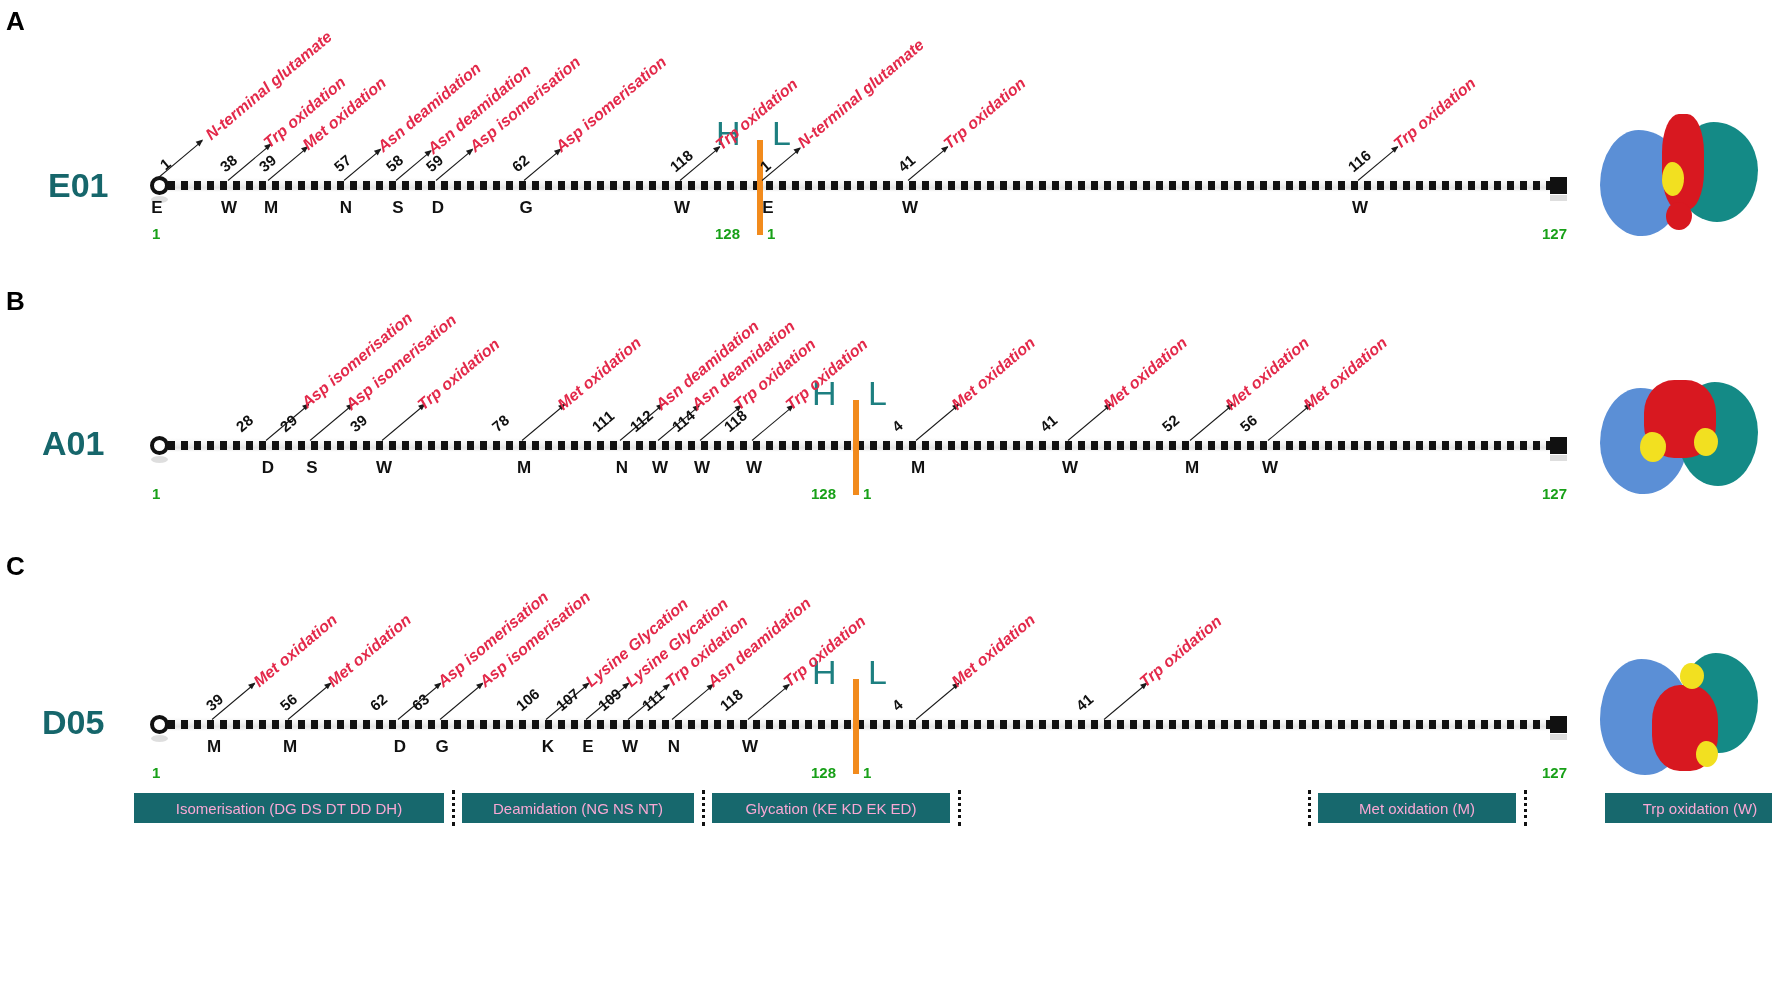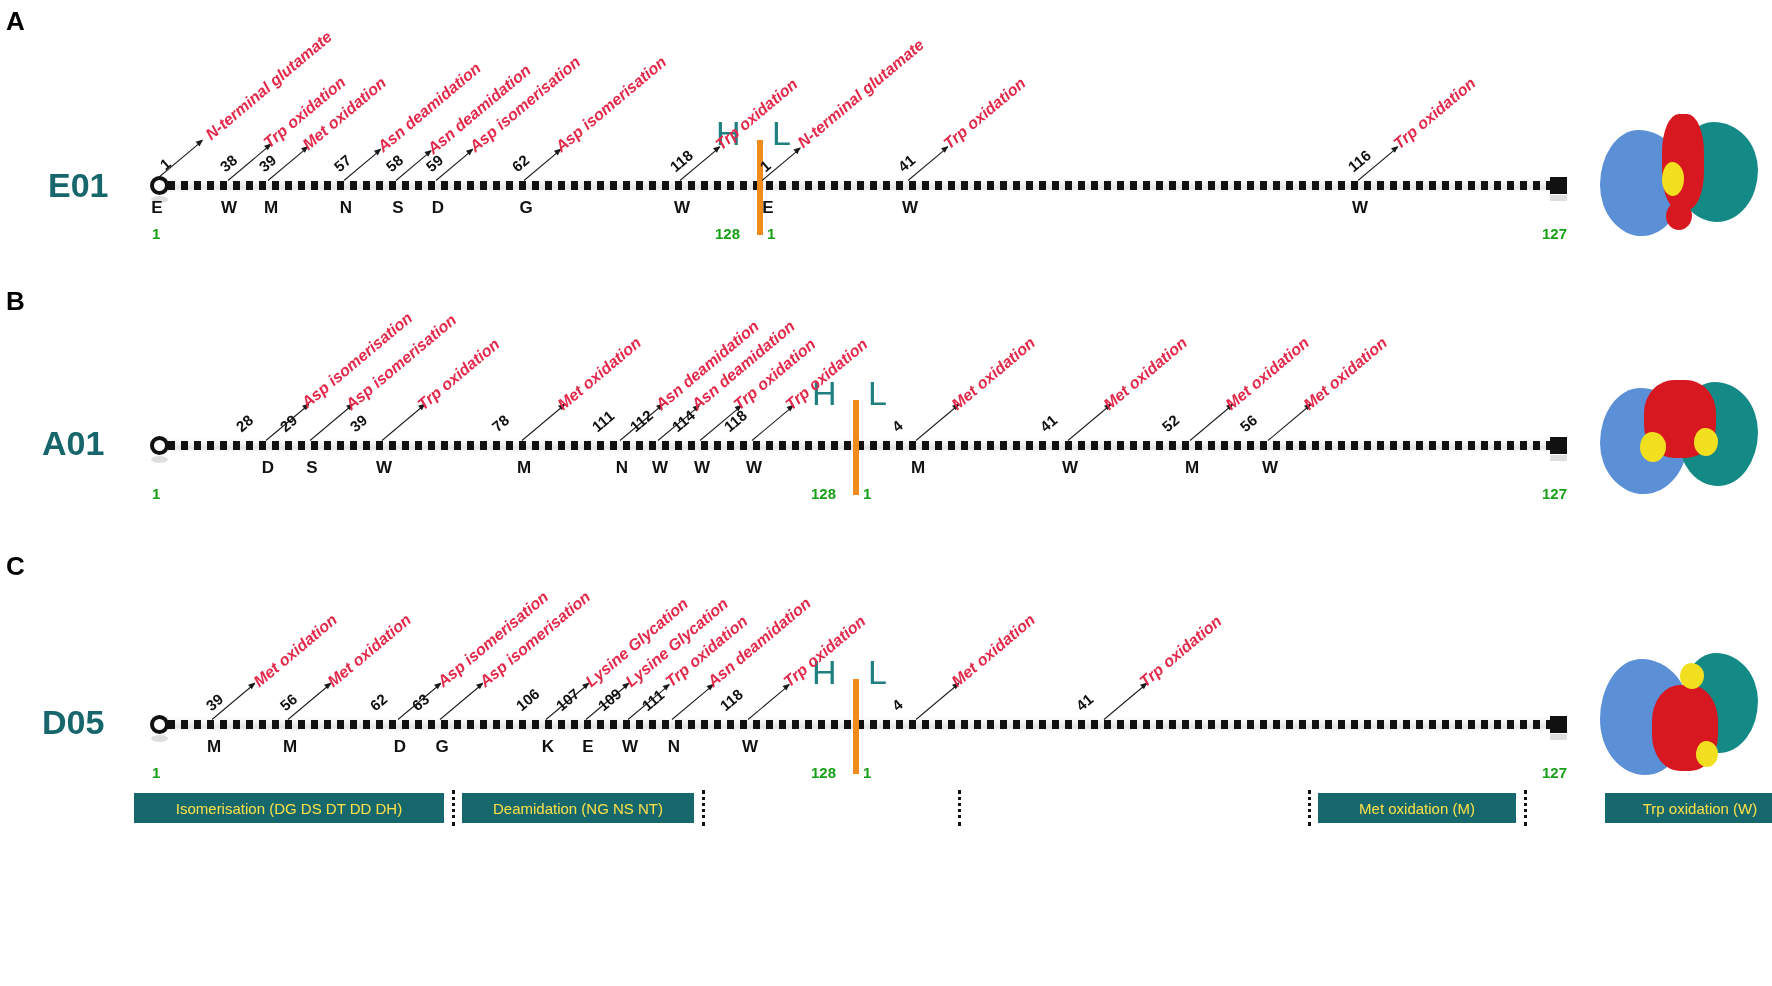--- a/index.html
+++ b/index.html
@@ -69,21 +69,21 @@
     transform:rotate(-40deg);transform-origin:0 50%;white-space:nowrap;
   }
   .res{
     position:absolute;font-size:17px;font-weight:bold;color:#111;
     font-family:"Liberation Sans",sans-serif;text-align:center;
     transform:translateX(-50%);
   }
   
   .legend{position:absolute;left:0;top:793px;width:1772px;height:40px;}
   .legbox{
-    position:absolute;height:30px;background:#17686d;color:#fde047;
+    position:absolute;height:30px;background:#17686d;color:#f9a8d4;
     font-size:15px;font-family:"Liberation Sans",sans-serif;
     display:flex;align-items:center;justify-content:center;
     padding:0 8px;box-sizing:border-box;white-space:nowrap;
   }
   .legsep{
     position:absolute;top:-3px;height:36px;width:0;
     border-left:3px dotted #111;
   }
   
   .struct{position:absolute;}
@@ -410,18 +410,19 @@
     <div class="blob" style="left:80px;top:18px;width:24px;height:26px;background:#f2e020;"></div>
     <div class="blob" style="left:96px;top:96px;width:22px;height:26px;background:#f2e020;"></div>
   </div>
 </div>
 
 <div class="legend">
   <div class="legbox" style="left:134px;width:310px;">Isomerisation (DG DS DT DD DH)</div>
   <div class="legsep" style="left:452px;"></div>
   <div class="legbox" style="left:462px;width:232px;">Deamidation (NG NS NT)</div>
   <div class="legsep" style="left:702px;"></div>
+  <div class="legbox" style="left:712px;width:238px;">Glycation (KE KD EK ED)</div>
   <div class="legsep" style="left:958px;"></div>
   <div class="legsep" style="left:1308px;"></div>
   <div class="legbox" style="left:1318px;width:198px;">Met oxidation (M)</div>
   <div class="legsep" style="left:1524px;"></div>
   <div class="legbox" style="left:1605px;width:190px;">Trp oxidation (W)</div>
 </div>
 
 </body></html>

